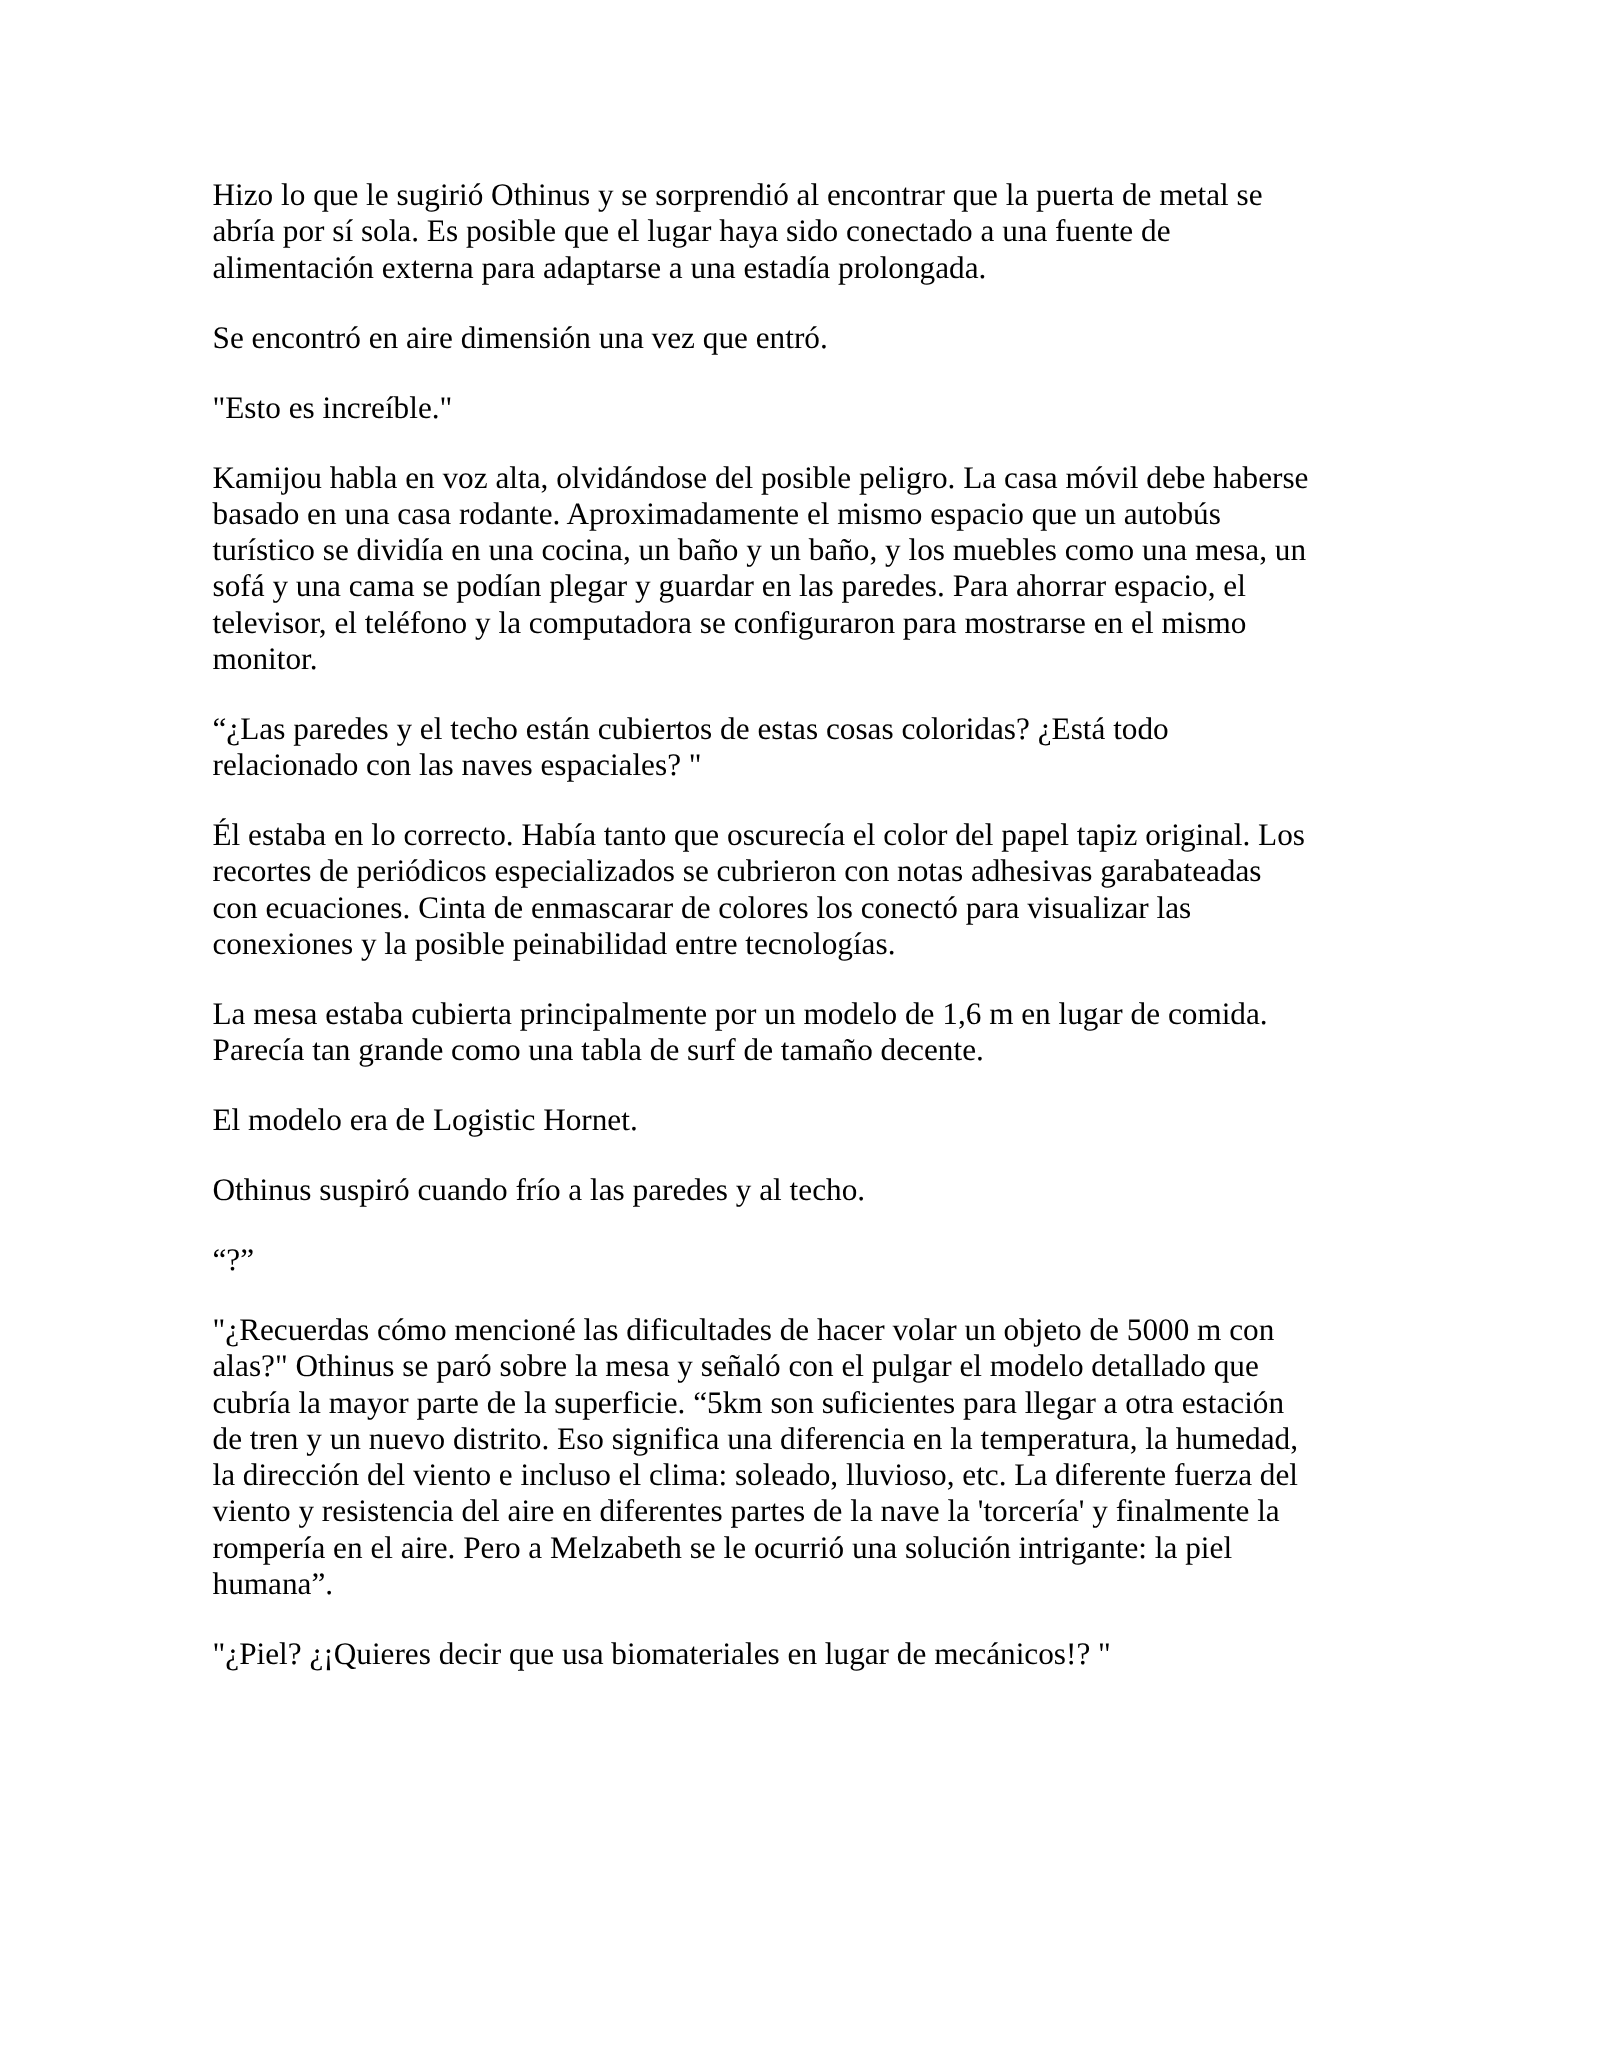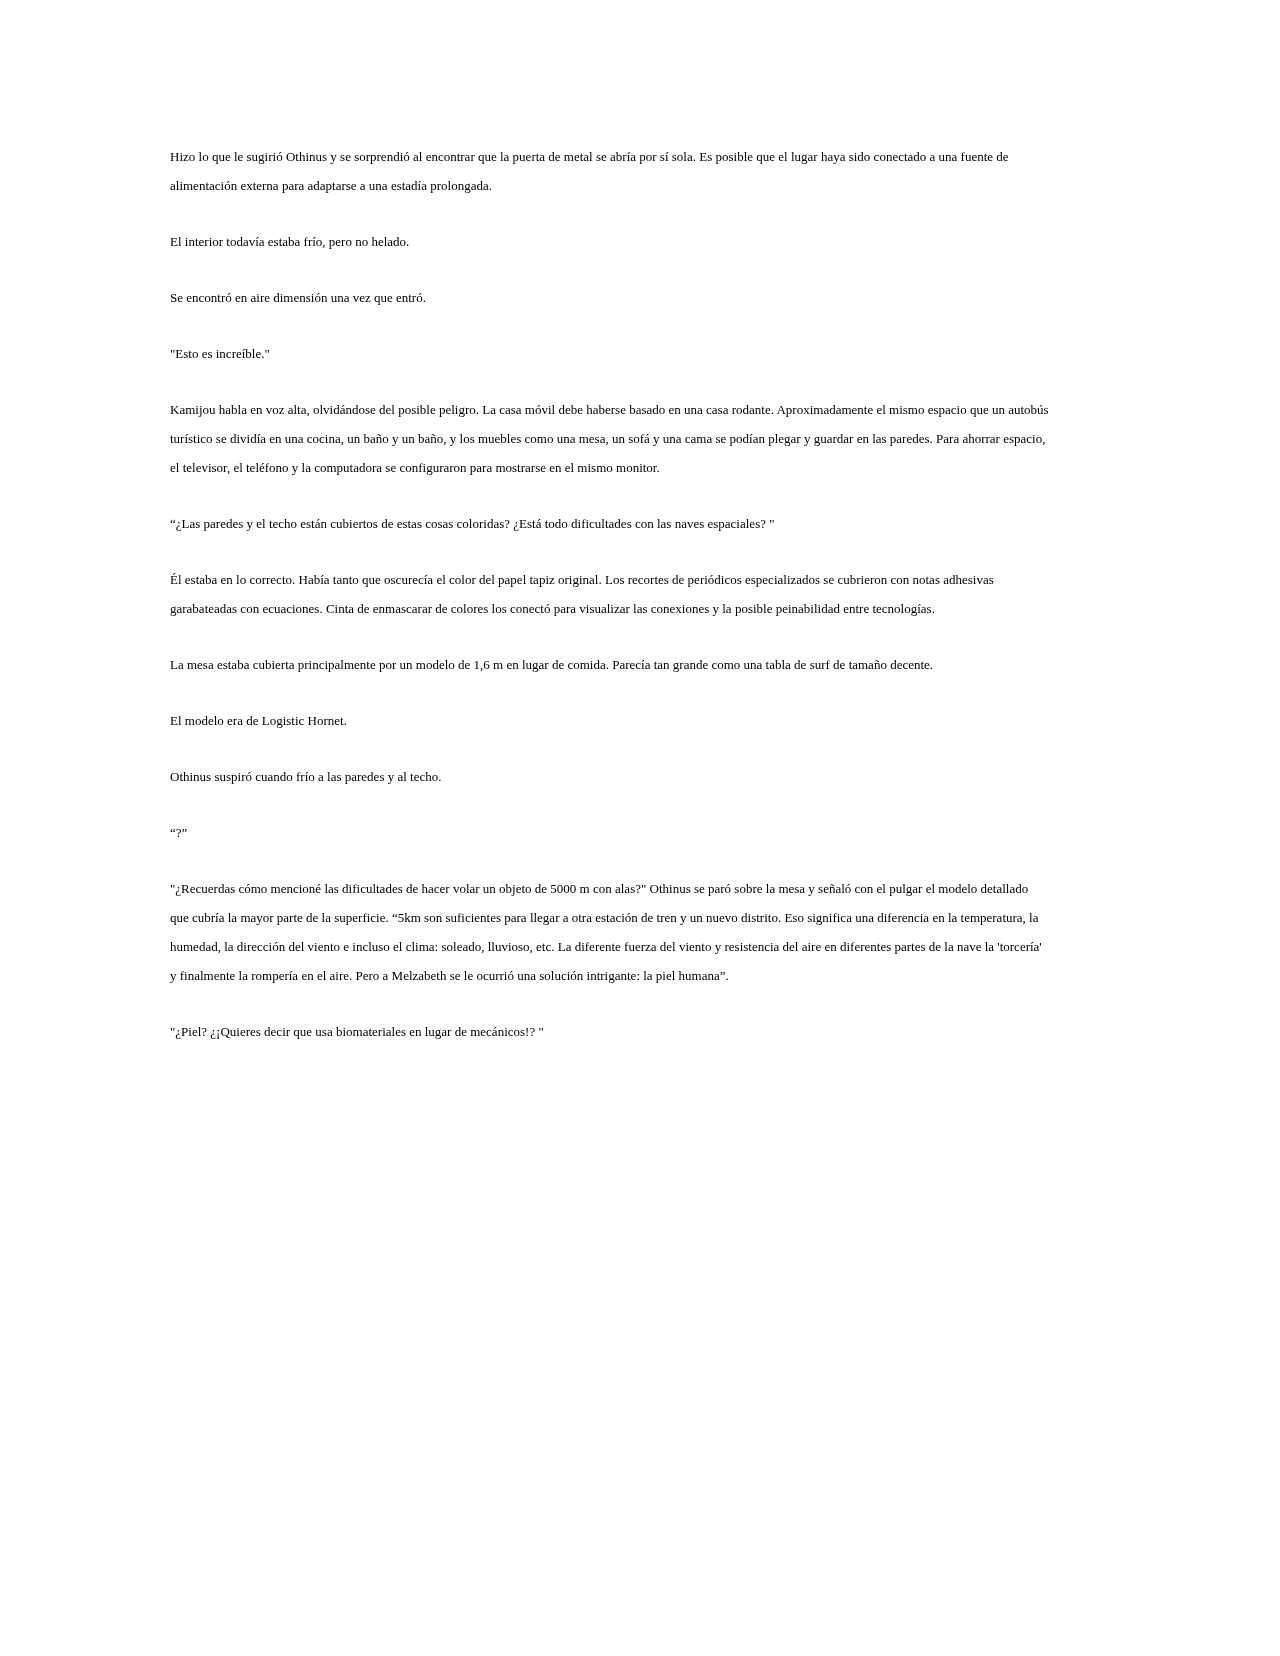--- a/index.html
+++ b/index.html
@@ -8,45 +8,44 @@
     background: #ffffff;
   }
   .page {
     position: relative;
     width: 1280px;
     min-height: 1656px;
     background: #ffffff;
     box-sizing: border-box;
     padding: 142px 230px 100px 170px;
     font-family: "Liberation Serif", "DejaVu Serif", serif;
-    font-size: 13px;
+    font-size: 25px;
     line-height: 29px;
     color: #000000;
   }
   .para {
     margin: 0 0 27px 0;
     padding: 0;
     text-align: left;
     white-space: normal;
     word-spacing: normal;
   }
   .para:last-child {
     margin-bottom: 0;
   }
 </style>
 </head>
 <body>
 
 <div class="page">
   <p class="para">Hizo lo que le sugirió Othinus y se sorprendió al encontrar que la puerta de metal se abría por sí sola. Es posible que el lugar haya sido conectado a una fuente de alimentación externa para adaptarse a una estadía prolongada.</p>
-  <p class="para">El interior todavía estaba frío, pero no helado.</p>
   <p class="para">Se encontró en aire dimensión una vez que entró.</p>
   <p class="para">"Esto es increíble."</p>
   <p class="para">Kamijou habla en voz alta, olvidándose del posible peligro. La casa móvil debe haberse basado en una casa rodante. Aproximadamente el mismo espacio que un autobús turístico se dividía en una cocina, un baño y un baño, y los muebles como una mesa, un sofá y una cama se podían plegar y guardar en las paredes. Para ahorrar espacio, el televisor, el teléfono y la computadora se configuraron para mostrarse en el mismo monitor.</p>
-  <p class="para">“¿Las paredes y el techo están cubiertos de estas cosas coloridas? ¿Está todo dificultades con las naves espaciales? "</p>
+  <p class="para">“¿Las paredes y el techo están cubiertos de estas cosas coloridas? ¿Está todo relacionado con las naves espaciales? "</p>
   <p class="para">Él estaba en lo correcto. Había tanto que oscurecía el color del papel tapiz original. Los recortes de periódicos especializados se cubrieron con notas adhesivas garabateadas con ecuaciones. Cinta de enmascarar de colores los conectó para visualizar las conexiones y la posible peinabilidad entre tecnologías.</p>
   <p class="para">La mesa estaba cubierta principalmente por un modelo de 1,6 m en lugar de comida. Parecía tan grande como una tabla de surf de tamaño decente.</p>
   <p class="para">El modelo era de Logistic Hornet.</p>
   <p class="para">Othinus suspiró cuando frío a las paredes y al techo.</p>
   <p class="para">“?”</p>
   <p class="para">"¿Recuerdas cómo mencioné las dificultades de hacer volar un objeto de 5000 m con alas?" Othinus se paró sobre la mesa y señaló con el pulgar el modelo detallado que cubría la mayor parte de la superficie. “5km son suficientes para llegar a otra estación de tren y un nuevo distrito. Eso significa una diferencia en la temperatura, la humedad, la dirección del viento e incluso el clima: soleado, lluvioso, etc. La diferente fuerza del viento y resistencia del aire en diferentes partes de la nave la 'torcería' y finalmente la rompería en el aire. Pero a Melzabeth se le ocurrió una solución intrigante: la piel humana”.</p>
   <p class="para">"¿Piel? ¿¡Quieres decir que usa biomateriales en lugar de mecánicos!? "</p>
 </div>
 
 </body></html>

